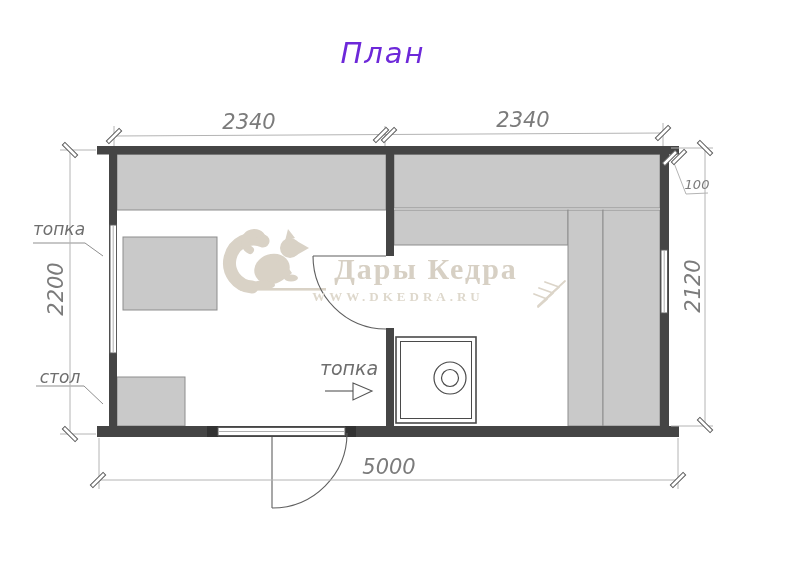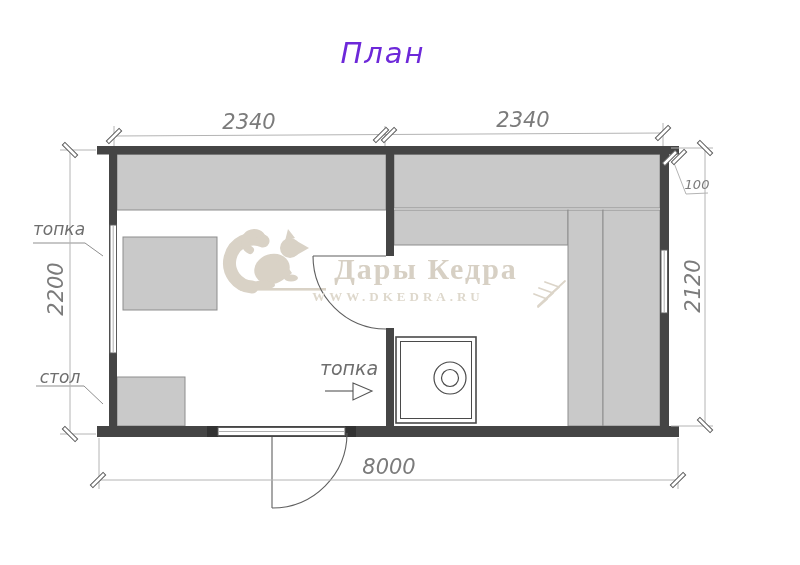--- a/index.html
+++ b/index.html
@@ -149,21 +149,21 @@
     </g>
   </svg>
 
   <div class="txt title-txt" style="left:383px;top:53px;">План</div>
 
   <div class="txt dim-txt" style="left:249px;top:122px;">2340</div>
   <div class="txt dim-txt" style="left:523px;top:120px;">2340</div>
   <div class="txt dim-sm" style="left:697px;top:184px;">100</div>
   <div class="txt dim-txt rot" style="left:56px;top:289px;">2200</div>
   <div class="txt dim-txt rot" style="left:693px;top:286px;">2120</div>
-  <div class="txt dim-txt" style="left:389px;top:467px;">8000</div>
+  <div class="txt dim-txt" style="left:389px;top:467px;">5000</div>
 
   <div class="txt lbl-txt" style="left:59px;top:229px;">топка</div>
   <div class="txt lbl-txt" style="left:60px;top:377px;">стол</div>
   <div class="txt lbl-txt" style="left:349px;top:368px;font-size:19px;">топка</div>
 
   <div class="txt brand-txt" style="left:426px;top:269px;">Дары Кедра</div>
   <div class="txt url-txt" style="left:398px;top:296px;">WWW.DKEDRA.RU</div>
 
 </div>
 

